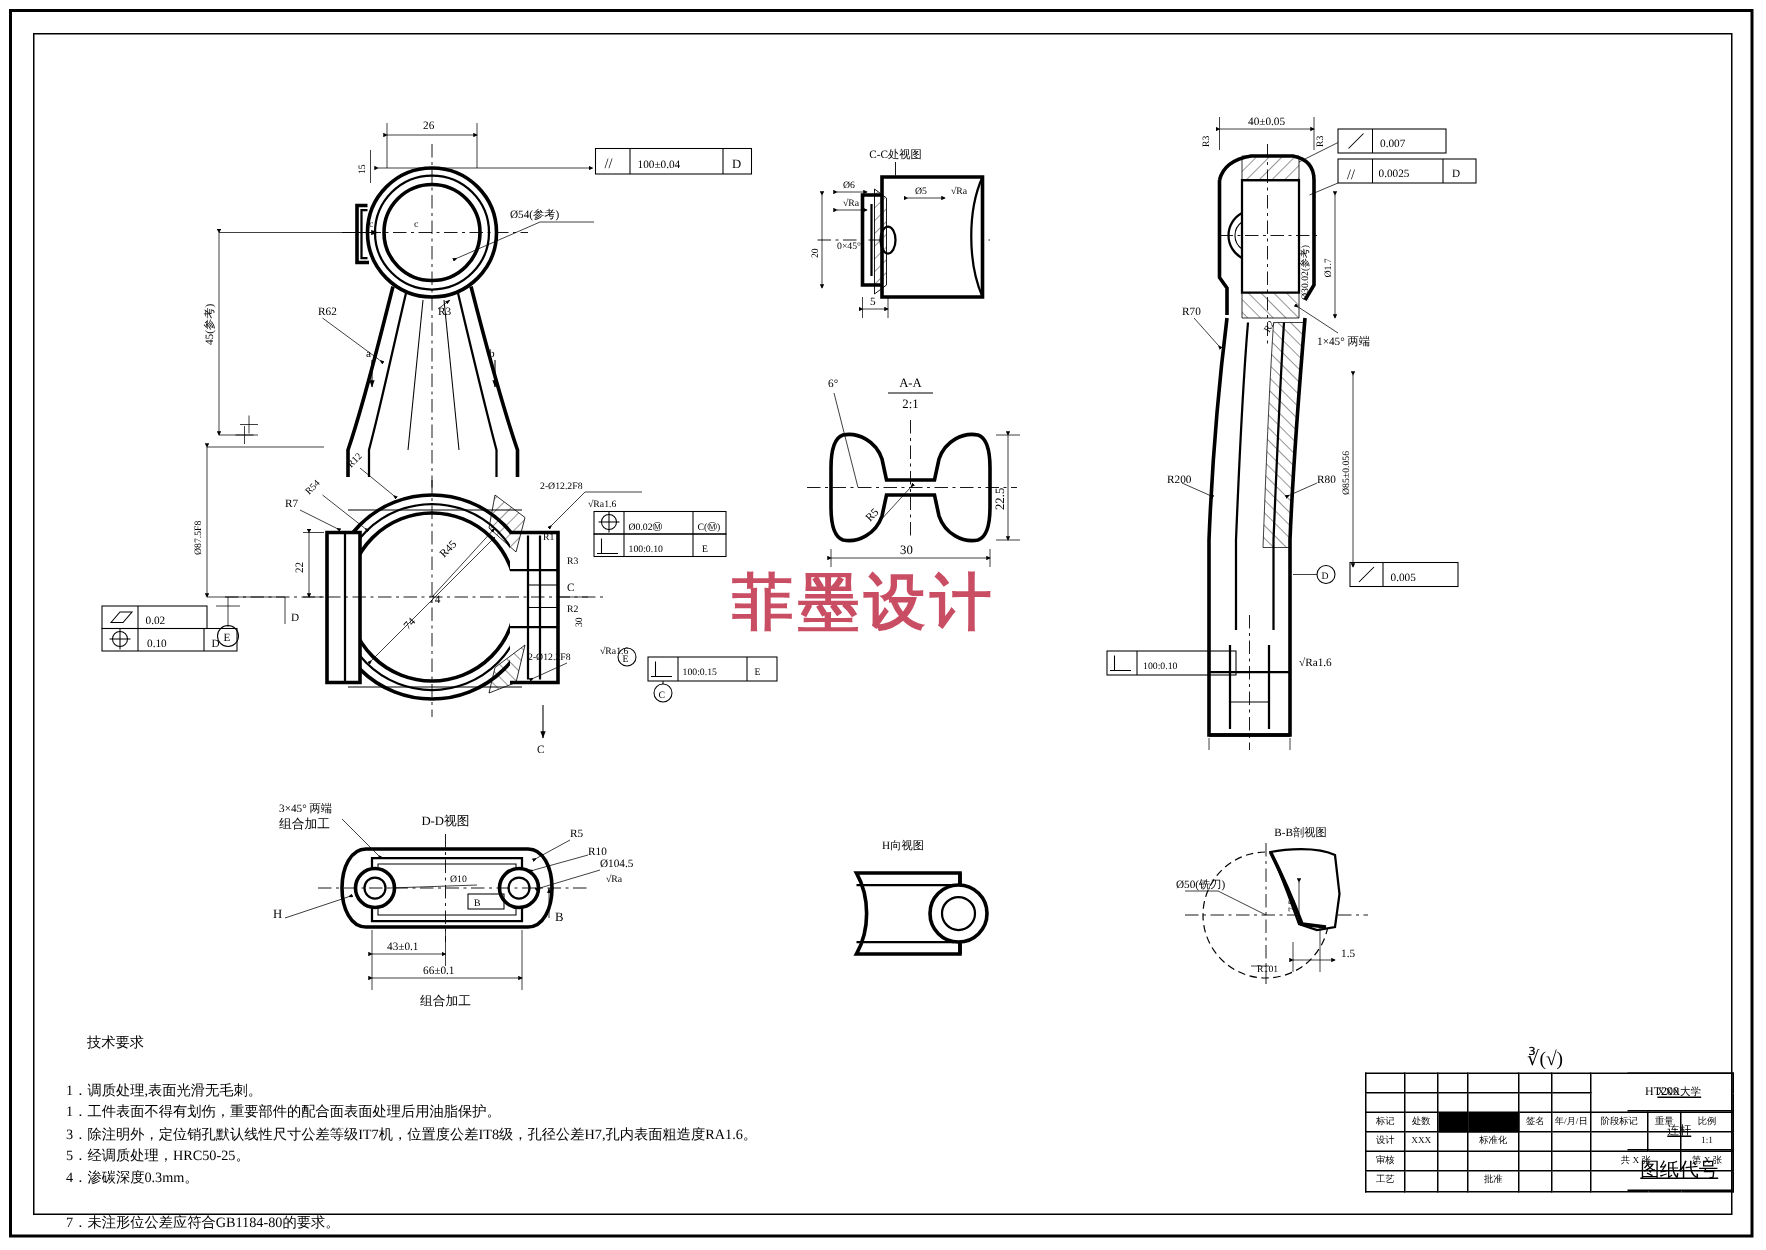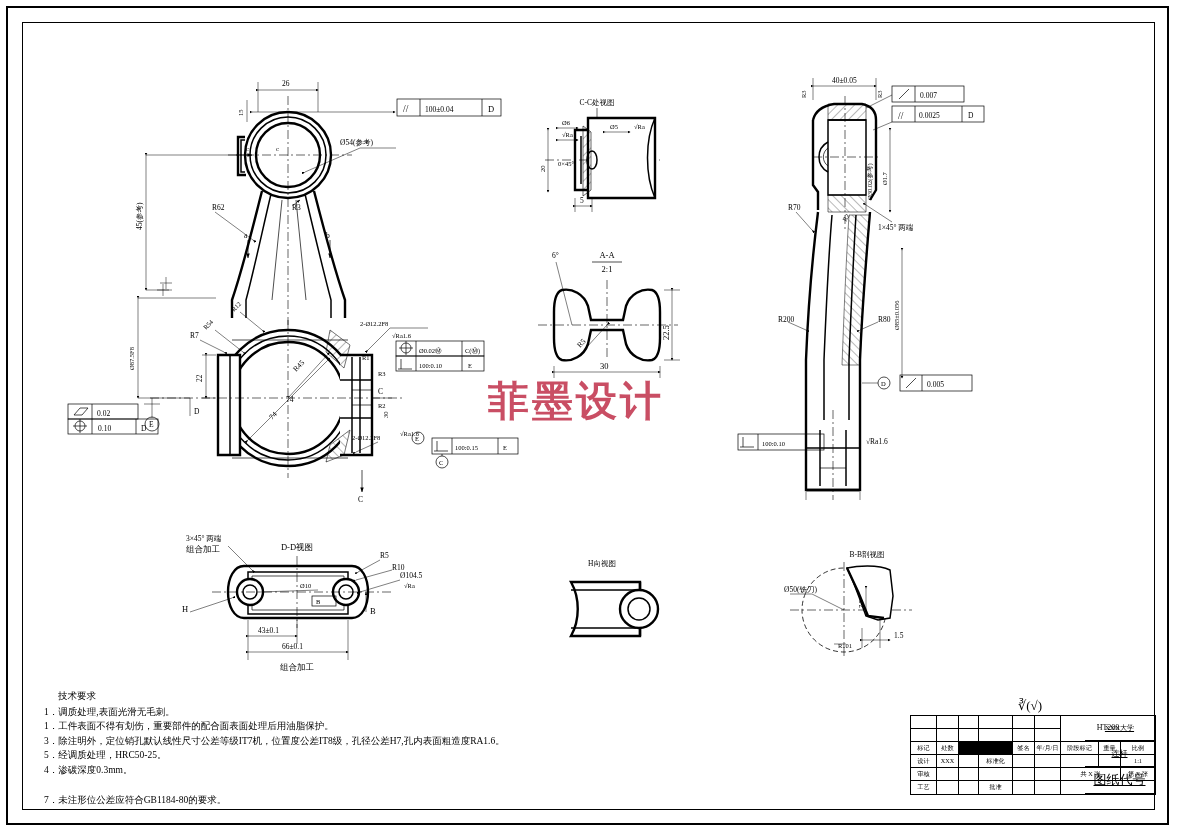--- a/index.html
+++ b/index.html
@@ -16,21 +16,21 @@
   .center{stroke:#000;stroke-width:0.6;stroke-dasharray:9 3 2 3;}
   .hidden-l{stroke:#000;stroke-width:0.8;stroke-dasharray:5 3;}
   .hatch{stroke:#000;stroke-width:0.55;}
   .fillw{fill:#fff;}
   .txt{font-family:"Liberation Serif",serif;font-size:6.5px;fill:#000;}
   .txt7{font-size:7.5px;}
   .txt8{font-size:8.5px;}
   .txt9{font-size:9.5px;}
   .note{position:absolute;font-family:"Liberation Serif",serif;font-size:9.5px;color:#000;white-space:nowrap;line-height:13.5px;}
   #tech{position:absolute;left:44px;top:690px;}
-  #tech .hd{padding-left:14px;margin-bottom:2px;}
+  #tech .hd{padding-left:14px;margin-bottom:18px;}
   #tech .li{margin-bottom:1px;}
   .wm{position:absolute;left:488px;top:374px;font-family:"Liberation Serif",serif;font-size:41px;font-weight:bold;color:#c0304a;letter-spacing:3px;opacity:.85;}
   .tb{position:absolute;left:910px;top:715px;width:245px;height:79px;}
   .tb table{border-collapse:collapse;width:245px;height:79px;table-layout:fixed;}
   .tb td{border:0.9px solid #000;font-family:"Liberation Serif",serif;font-size:6.2px;text-align:center;vertical-align:middle;padding:0;line-height:1.05;}
   .tb .big{font-size:8px;}
   .tb .blk{background:#000;}
   .surf{position:absolute;left:1018px;top:698px;font-size:13px;font-family:"Liberation Serif",serif;}
 </style>
 </head>

